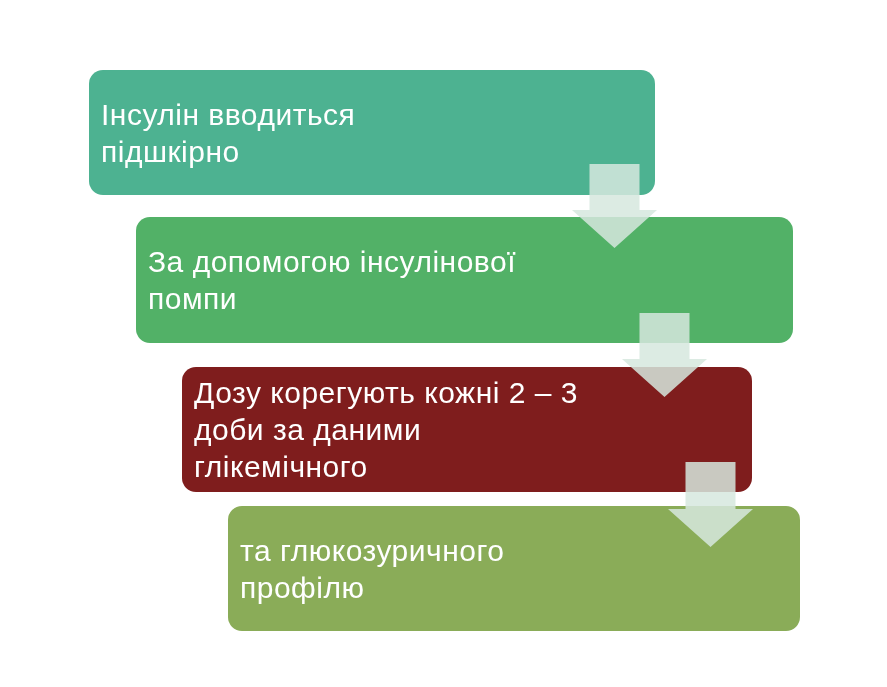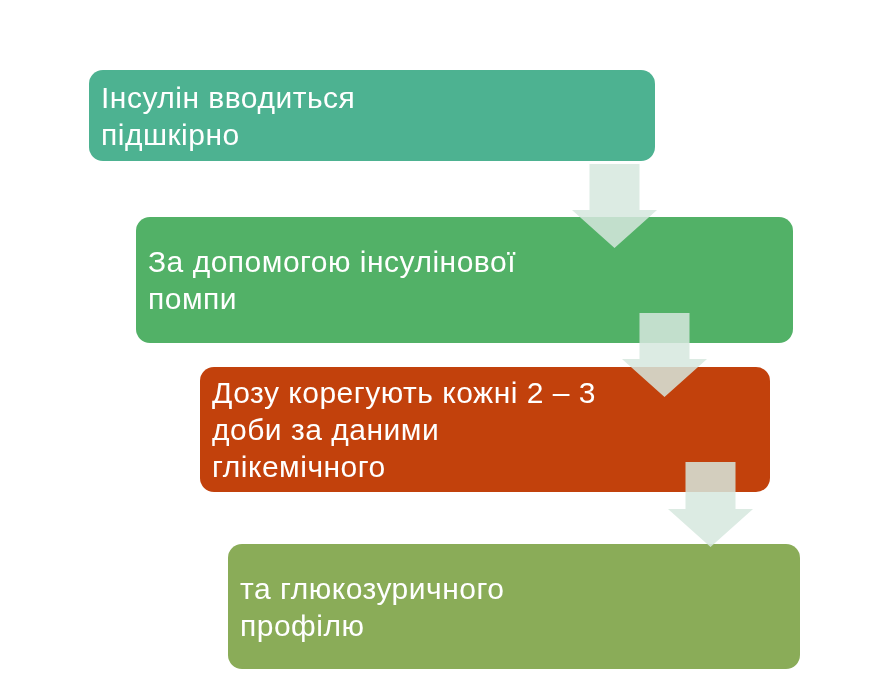--- a/index.html
+++ b/index.html
@@ -23,24 +23,24 @@
     box-sizing: border-box;
     padding: 0 16px 0 12px;
   }
   .step-label {
     color: #ffffff;
     font-size: 30px;
     line-height: 37px;
     white-space: pre-line;
     letter-spacing: 0.5px;
   }
-  .step-1 { left: 89px;  top: 70px;  width: 566px; height: 91px; align-items: center; }
+  .step-1 { left: 89px;  top: 70px;  width: 566px; height: 125px; align-items: center; }
   .step-2 { left: 136px; top: 217px; width: 657px; height: 126px; }
   .step-3 { left: 182px; top: 367px; width: 570px; height: 125px; }
-  .step-4 { left: 228px; top: 544px; width: 572px; height: 125px; }
+  .step-4 { left: 228px; top: 506px; width: 572px; height: 125px; }
   .arrow {
     position: absolute;
     z-index: 5;
   }
   .arrow-1 { left: 572px; top: 164px; }
   .arrow-2 { left: 622px; top: 313px; }
   .arrow-3 { left: 668px; top: 462px; }
 </style>
 </head>
 <body style="background-color: rgb(255, 255, 255);">
@@ -58,21 +58,21 @@
 
   <div class="step-box step-2" style="background-color: rgb(82, 177, 103);">
     <div class="step-label">За допомогою інсулінової
 помпи</div>
   </div>
 
   <svg class="arrow arrow-2" width="85" height="84" viewBox="0 0 85 84">
     <polygon fill-opacity="0.85" points="17.5,0 67.5,0 67.5,46 85,46 42.5,84 0,46 17.5,46" fill="#d6e8de"></polygon>
   </svg>
 
-  <div class="step-box step-3" style="background-color: #c2410c; margin-left: 18px;">
+  <div class="step-box step-3" style="background-color: #7f1d1d;">
     <div class="step-label">Дозу корегують кожні 2 – 3
 доби за даними
 глікемічного</div>
   </div>
 
   <svg class="arrow arrow-3" width="85" height="85" viewBox="0 0 85 85">
     <polygon fill-opacity="0.85" points="17.5,0 67.5,0 67.5,47 85,47 42.5,85 0,47 17.5,47" fill="#d6e8de"></polygon>
   </svg>
 
   <div class="step-box step-4" style="background-color: rgb(138, 172, 88);">

